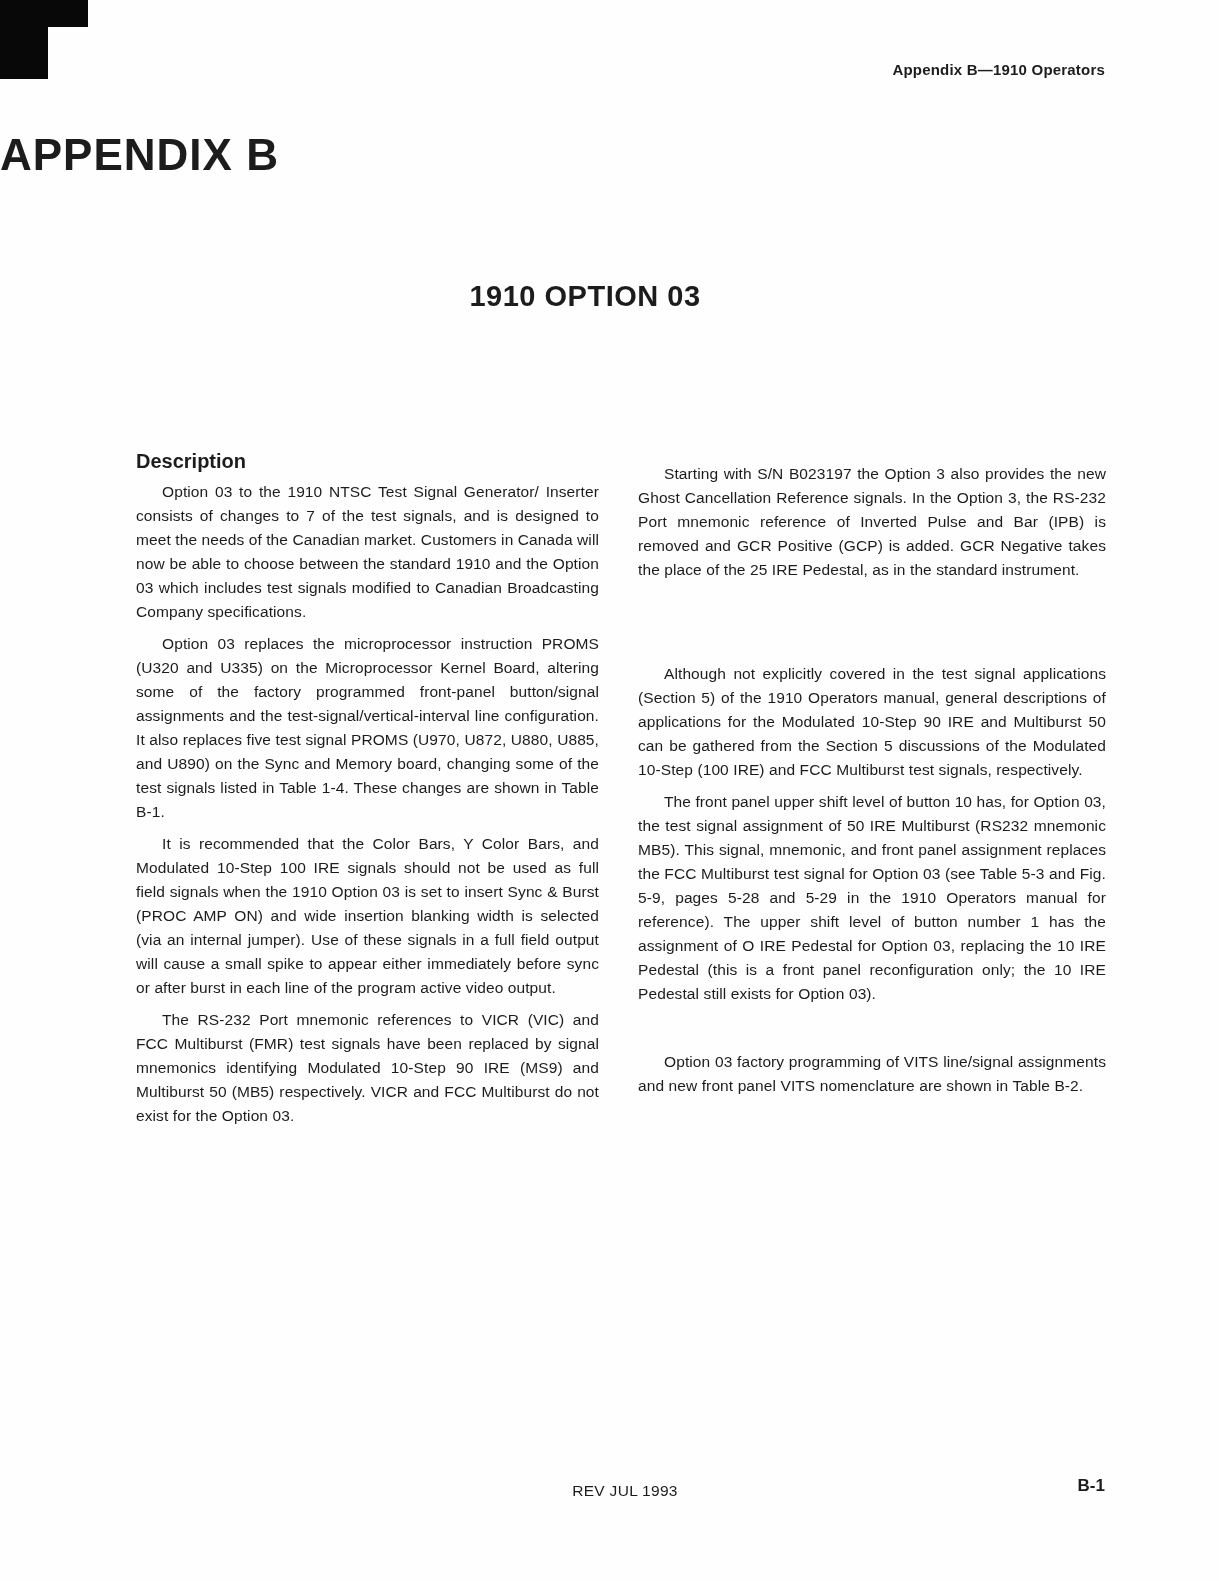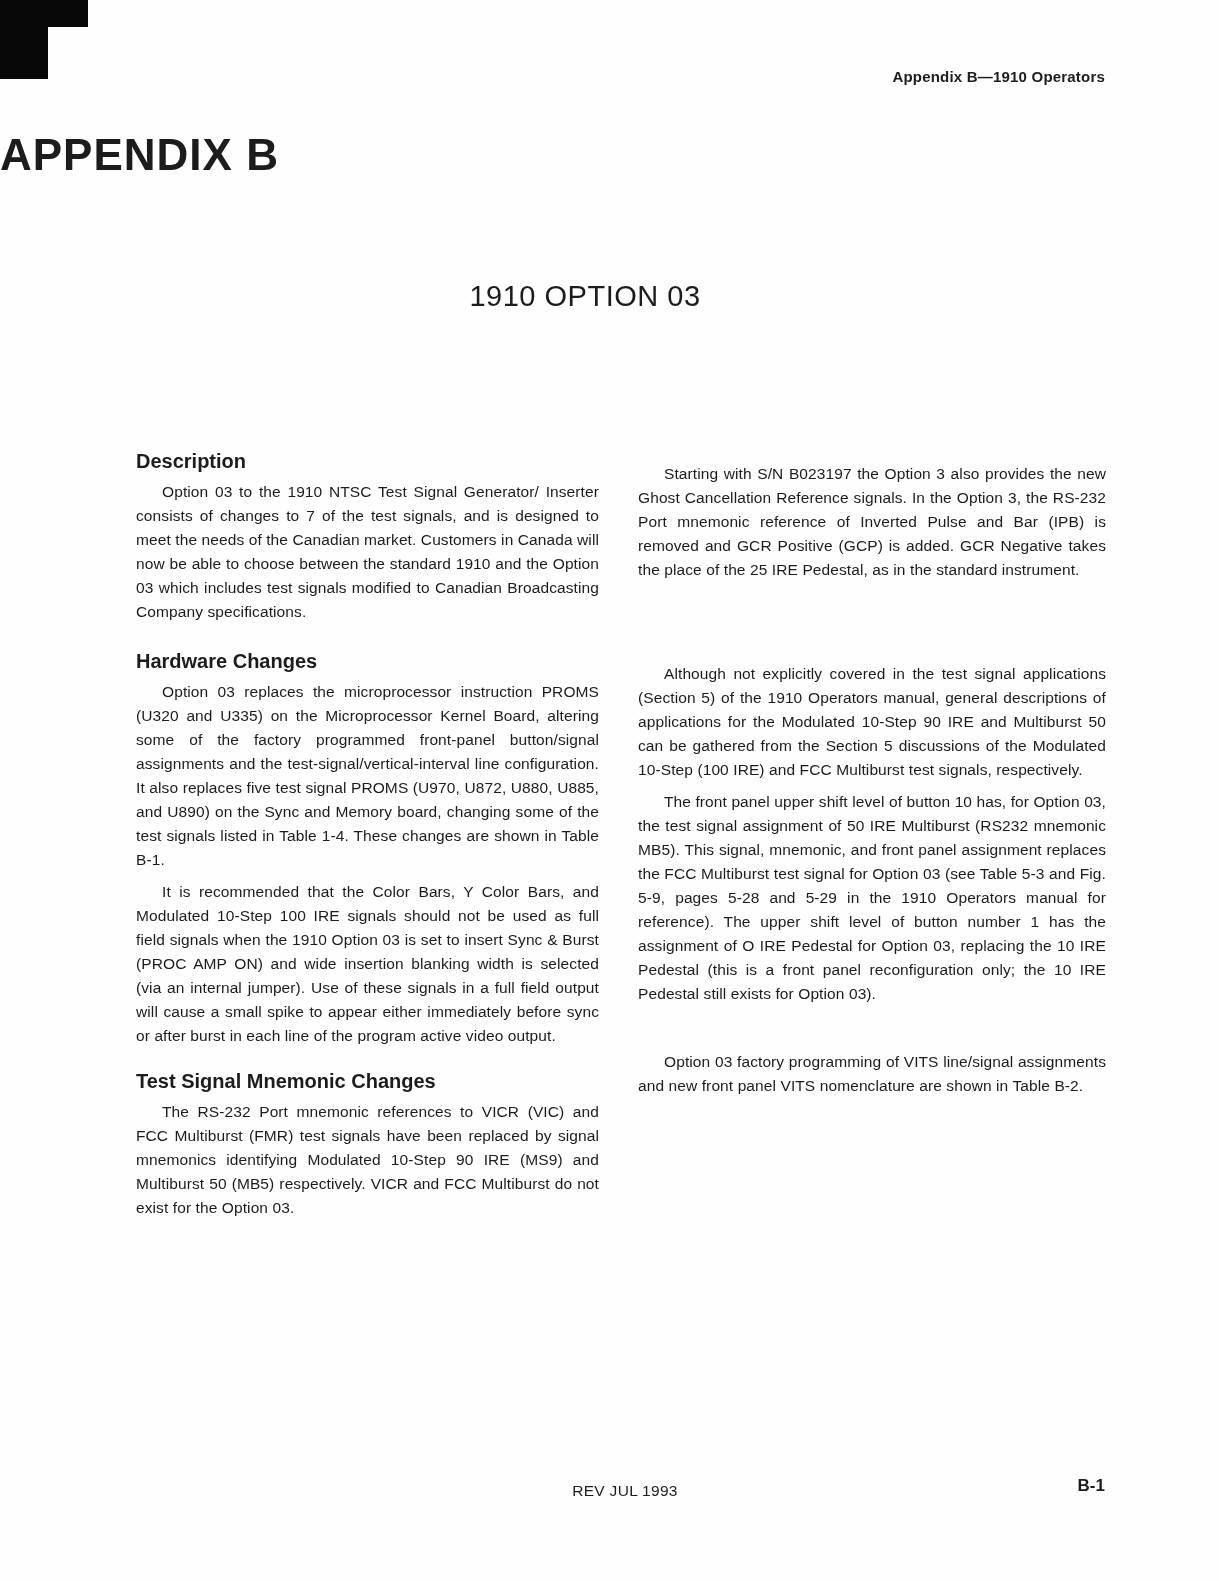--- a/index.html
+++ b/index.html
@@ -12,21 +12,21 @@
     font-family: "Liberation Sans", sans-serif;
     color: #1c1c1c;
     overflow: hidden;
   }
   .scan-mark { position: absolute; background: #080808; }
   .mark-top { left: 0; top: 0; width: 88px; height: 27px; }
   .mark-side { left: 0; top: 27px; width: 48px; height: 52px; }
 
   .header-right {
     position: absolute;
-    top: 68px;
+    top: 61px;
     right: 114px;
     font-size: 15px;
     font-weight: bold;
     letter-spacing: 0.2px;
   }
 
   .doc-title {
     position: absolute;
     top: 130px;
     left: 0;
@@ -37,21 +37,21 @@
     letter-spacing: 1px;
   }
 
   .doc-subtitle {
     position: absolute;
     top: 280px;
     left: 0;
     width: 1170px;
     text-align: center;
     font-size: 29px;
-    font-weight: normal;
+    font-weight: bold;
     letter-spacing: 0.5px;
   }
 
   .col {
     position: absolute;
     font-size: 15.5px;
     line-height: 24px;
   }
   .col-left  { left: 136px; top: 450px; width: 463px; }
   .col-right { left: 638px; top: 455px; width: 468px; }
@@ -100,26 +100,24 @@
 
 <div class="header-right">Appendix B—1910 Operators</div>
 
 <div class="doc-title">APPENDIX B</div>
 <div class="doc-subtitle">1910 OPTION 03</div>
 
 <div class="col col-left">
   <div class="sec-heading">Description</div>
   <p class="body-para">Option 03 to the 1910 NTSC Test Signal Generator/ Inserter consists of changes to 7 of the test signals, and is designed to meet the needs of the Canadian market. Customers in Canada will now be able to choose between the standard 1910 and the Option 03 which includes test signals modified to Canadian Broadcasting Company specifications.</p>
 
-  <div class="sec-heading gap-26">Hardware Changes</div>
   <p class="body-para">Option 03 replaces the microprocessor instruction PROMS (U320 and U335) on the Microprocessor Kernel Board, altering some of the factory programmed front-panel button/signal assignments and the test-signal/vertical-interval line configuration. It also replaces five test signal PROMS (U970, U872, U880, U885, and U890) on the Sync and Memory board, changing some of the test signals listed in Table 1-4. These changes are shown in Table B-1.</p>
 
   <p class="body-para">It is recommended that the Color Bars, Y Color Bars, and Modulated 10-Step 100 IRE signals should not be used as full field signals when the 1910 Option 03 is set to insert Sync &amp; Burst (PROC AMP ON) and wide insertion blanking width is selected (via an internal jumper). Use of these signals in a full field output will cause a small spike to appear either immediately before sync or after burst in each line of the program active video output.</p>
 
-  <div class="sec-heading gap-22">Test Signal Mnemonic Changes</div>
   <p class="body-para">The RS-232 Port mnemonic references to VICR (VIC) and FCC Multiburst (FMR) test signals have been replaced by signal mnemonics identifying Modulated 10-Step 90 IRE (MS9) and Multiburst 50 (MB5) respectively. VICR and FCC Multiburst do not exist for the Option 03.</p>
 </div>
 
 <div class="col col-right">
   <p class="body-para" style="margin-top:7px;">Starting with S/N B023197 the Option 3 also provides the new Ghost Cancellation Reference signals. In the Option 3, the RS-232 Port mnemonic reference of Inverted Pulse and Bar (IPB) is removed and GCR Positive (GCP) is added. GCR Negative takes the place of the 25 IRE Pedestal, as in the standard instrument.</p>
 
   <p class="body-para gap-80">Although not explicitly covered in the test signal applications (Section 5) of the 1910 Operators manual, general descriptions of applications for the Modulated 10-Step 90 IRE and Multiburst 50 can be gathered from the Section 5 discussions of the Modulated 10-Step (100 IRE) and FCC Multiburst test signals, respectively.</p>
 
   <p class="body-para">The front panel upper shift level of button 10 has, for Option 03, the test signal assignment of 50 IRE Multiburst (RS232 mnemonic MB5). This signal, mnemonic, and front panel assignment replaces the FCC Multiburst test signal for Option 03 (see Table 5-3 and Fig. 5-9, pages 5-28 and 5-29 in the 1910 Operators manual for reference). The upper shift level of button number 1 has the assignment of O IRE Pedestal for Option 03, replacing the 10 IRE Pedestal (this is a front panel reconfiguration only; the 10 IRE Pedestal still exists for Option 03).</p>
   <p class="body-para gap-44">Option 03 factory programming of VITS line/signal assignments and new front panel VITS nomenclature are shown in Table B-2.</p>

